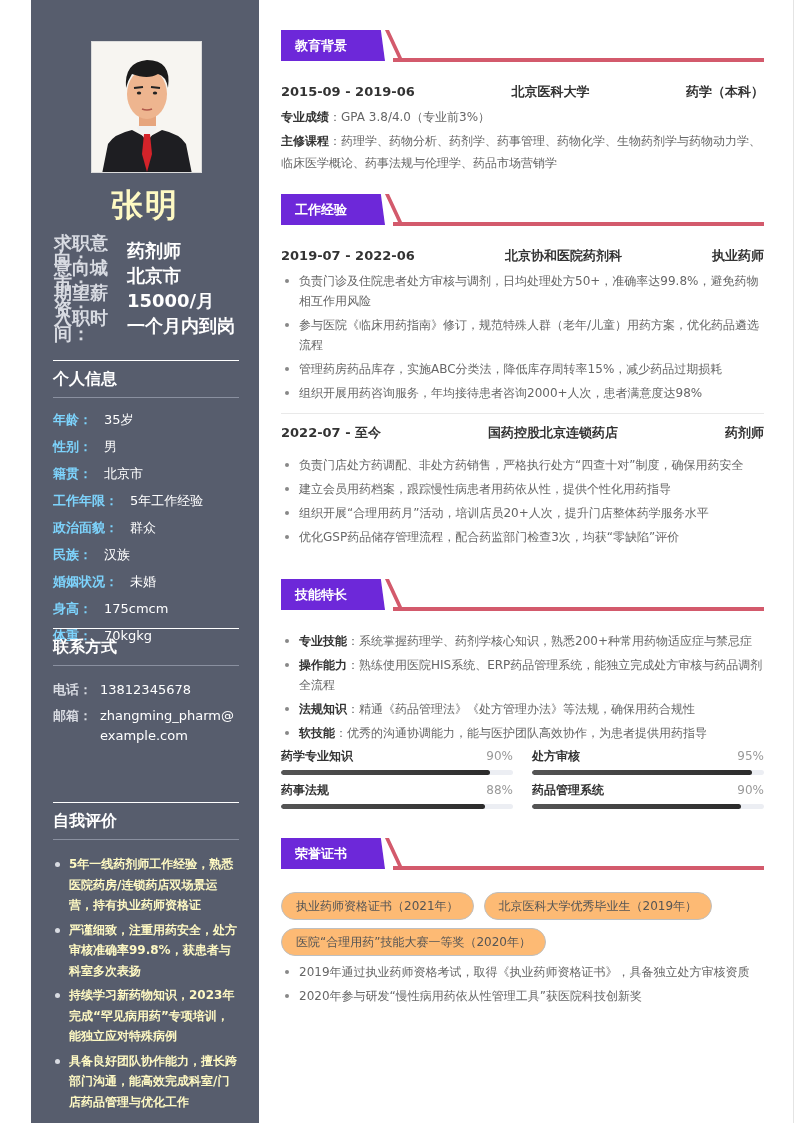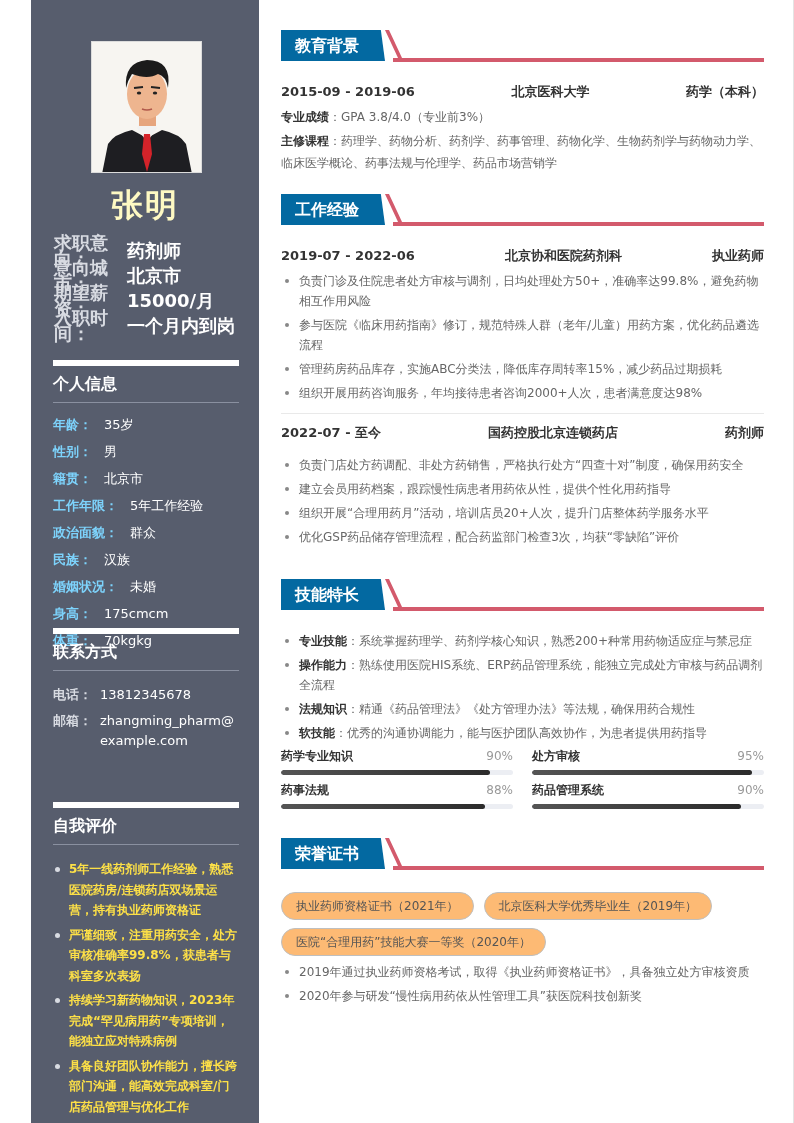--- a/index.html
+++ b/index.html
@@ -11,36 +11,36 @@
   
   .sidebar { position: absolute; left: 31px; top: 0; width: 228px; height: 1123px; background: #575d6d; color: #fff; }
   .photo { position: absolute; left: 60px; top: 41px; width: 111px; height: 132px; background: #f6f4f0; overflow: hidden; border: 1px solid #dcdcdc; }
   .name { position: absolute; left: 0; width: 228px; top: 184px; text-align: center; font-size: 32px; font-weight: bold; color: #fef9c3; letter-spacing: 2px; }
   .intent { position: absolute; left: 23px; top: 238px; width: 190px; }
   .kv-row { display: flex; font-size: 18px; font-weight: bold; line-height: 16px; height: 25px; align-items: center; }
   .kv-row .k { color: #d8dbe2; width: 73px; }
   .kv-row .v { color: #ffffff; }
 
   .side-section { position: absolute; left: 22px; width: 186px; }
-  .side-title { border-top: 6px solid #ffffff; border-bottom: 1px solid #8a90a0; font-size: 16px; font-weight: bold; color: #fff; padding: 8px 0; line-height: 20px; }
+  .side-title { border-top: 1px solid #ffffff; border-bottom: 1px solid #8a90a0; font-size: 16px; font-weight: bold; color: #fff; padding: 8px 0; line-height: 20px; }
   .info-list { padding-top: 8px; }
   .info-row { display: flex; font-size: 13px; line-height: 27px; }
   .info-row .k { color: #7dd3fc; font-weight: bold; white-space: nowrap; }
   .info-row .v { color: #fff; padding-left: 12px; }
   .contact-row { display: flex; font-size: 13px; line-height: 20px; margin-bottom: 6px; }
   .contact-row .k { color: #d8dbe2; font-weight: bold; white-space: nowrap; width: 47px; flex: none; }
   .contact-row .v { color: #fff; word-break: break-all; }
   .eval-list { list-style: none; padding-top: 14px; }
-  .eval-list li { position: relative; padding-left: 16px; font-size: 12px; font-weight: bold; line-height: 20.5px; color: #fde047; margin-bottom: 4px; }
+  .eval-list li { position: relative; padding-left: 16px; font-size: 12px; font-weight: bold; line-height: 20.5px; color: #fef9c3; margin-bottom: 4px; }
   .eval-list li::before { content: ""; position: absolute; left: 2px; top: 8px; width: 5px; height: 5px; border-radius: 50%; background: #d8dbe2; }
 
   
   .main { position: absolute; left: 281px; top: 0; width: 483px; }
   .sec-head { position: relative; height: 32px; }
-  .sec-head .tab { position: absolute; left: 0; top: 0; height: 31px; width: 104px; background: #0369a1; color: #fff; font-size: 16px; font-weight: bold; line-height: 31px; padding-left: 14px; clip-path: polygon(0 0, 96% 0, 100% 100%, 0 100%); }
+  .sec-head .tab { position: absolute; left: 0; top: 0; height: 31px; width: 104px; background: #6d28d9; color: #fff; font-size: 13px; font-weight: bold; line-height: 31px; padding-left: 14px; clip-path: polygon(0 0, 96% 0, 100% 100%, 0 100%); }
   .sec-head .slash { position: absolute; left: 104px; top: 0; width: 4px; height: 31px; background: #d35a6c; transform: skewX(25deg); transform-origin: top left; }
   .sec-head .line { position: absolute; left: 112px; right: 0; top: 28px; height: 4px; background: #d35a6c; }
 
   .row3 { display: flex; justify-content: space-between; font-size: 13px; font-weight: bold; color: #333; line-height: 20px; }
   .row3 .c2 { flex: 1; text-align: center; }
   .line-text { font-size: 12px; color: #666; line-height: 22px; }
   .line-text b { color: #333; }
   .bullets { list-style: none; }
   .bullets li { position: relative; padding-left: 18px; font-size: 12px; color: #666; line-height: 20px; margin-bottom: 4px; }
   .bullets li::before { content: ""; position: absolute; left: 4px; top: 8px; width: 4px; height: 4px; border-radius: 50%; background: #888; }

